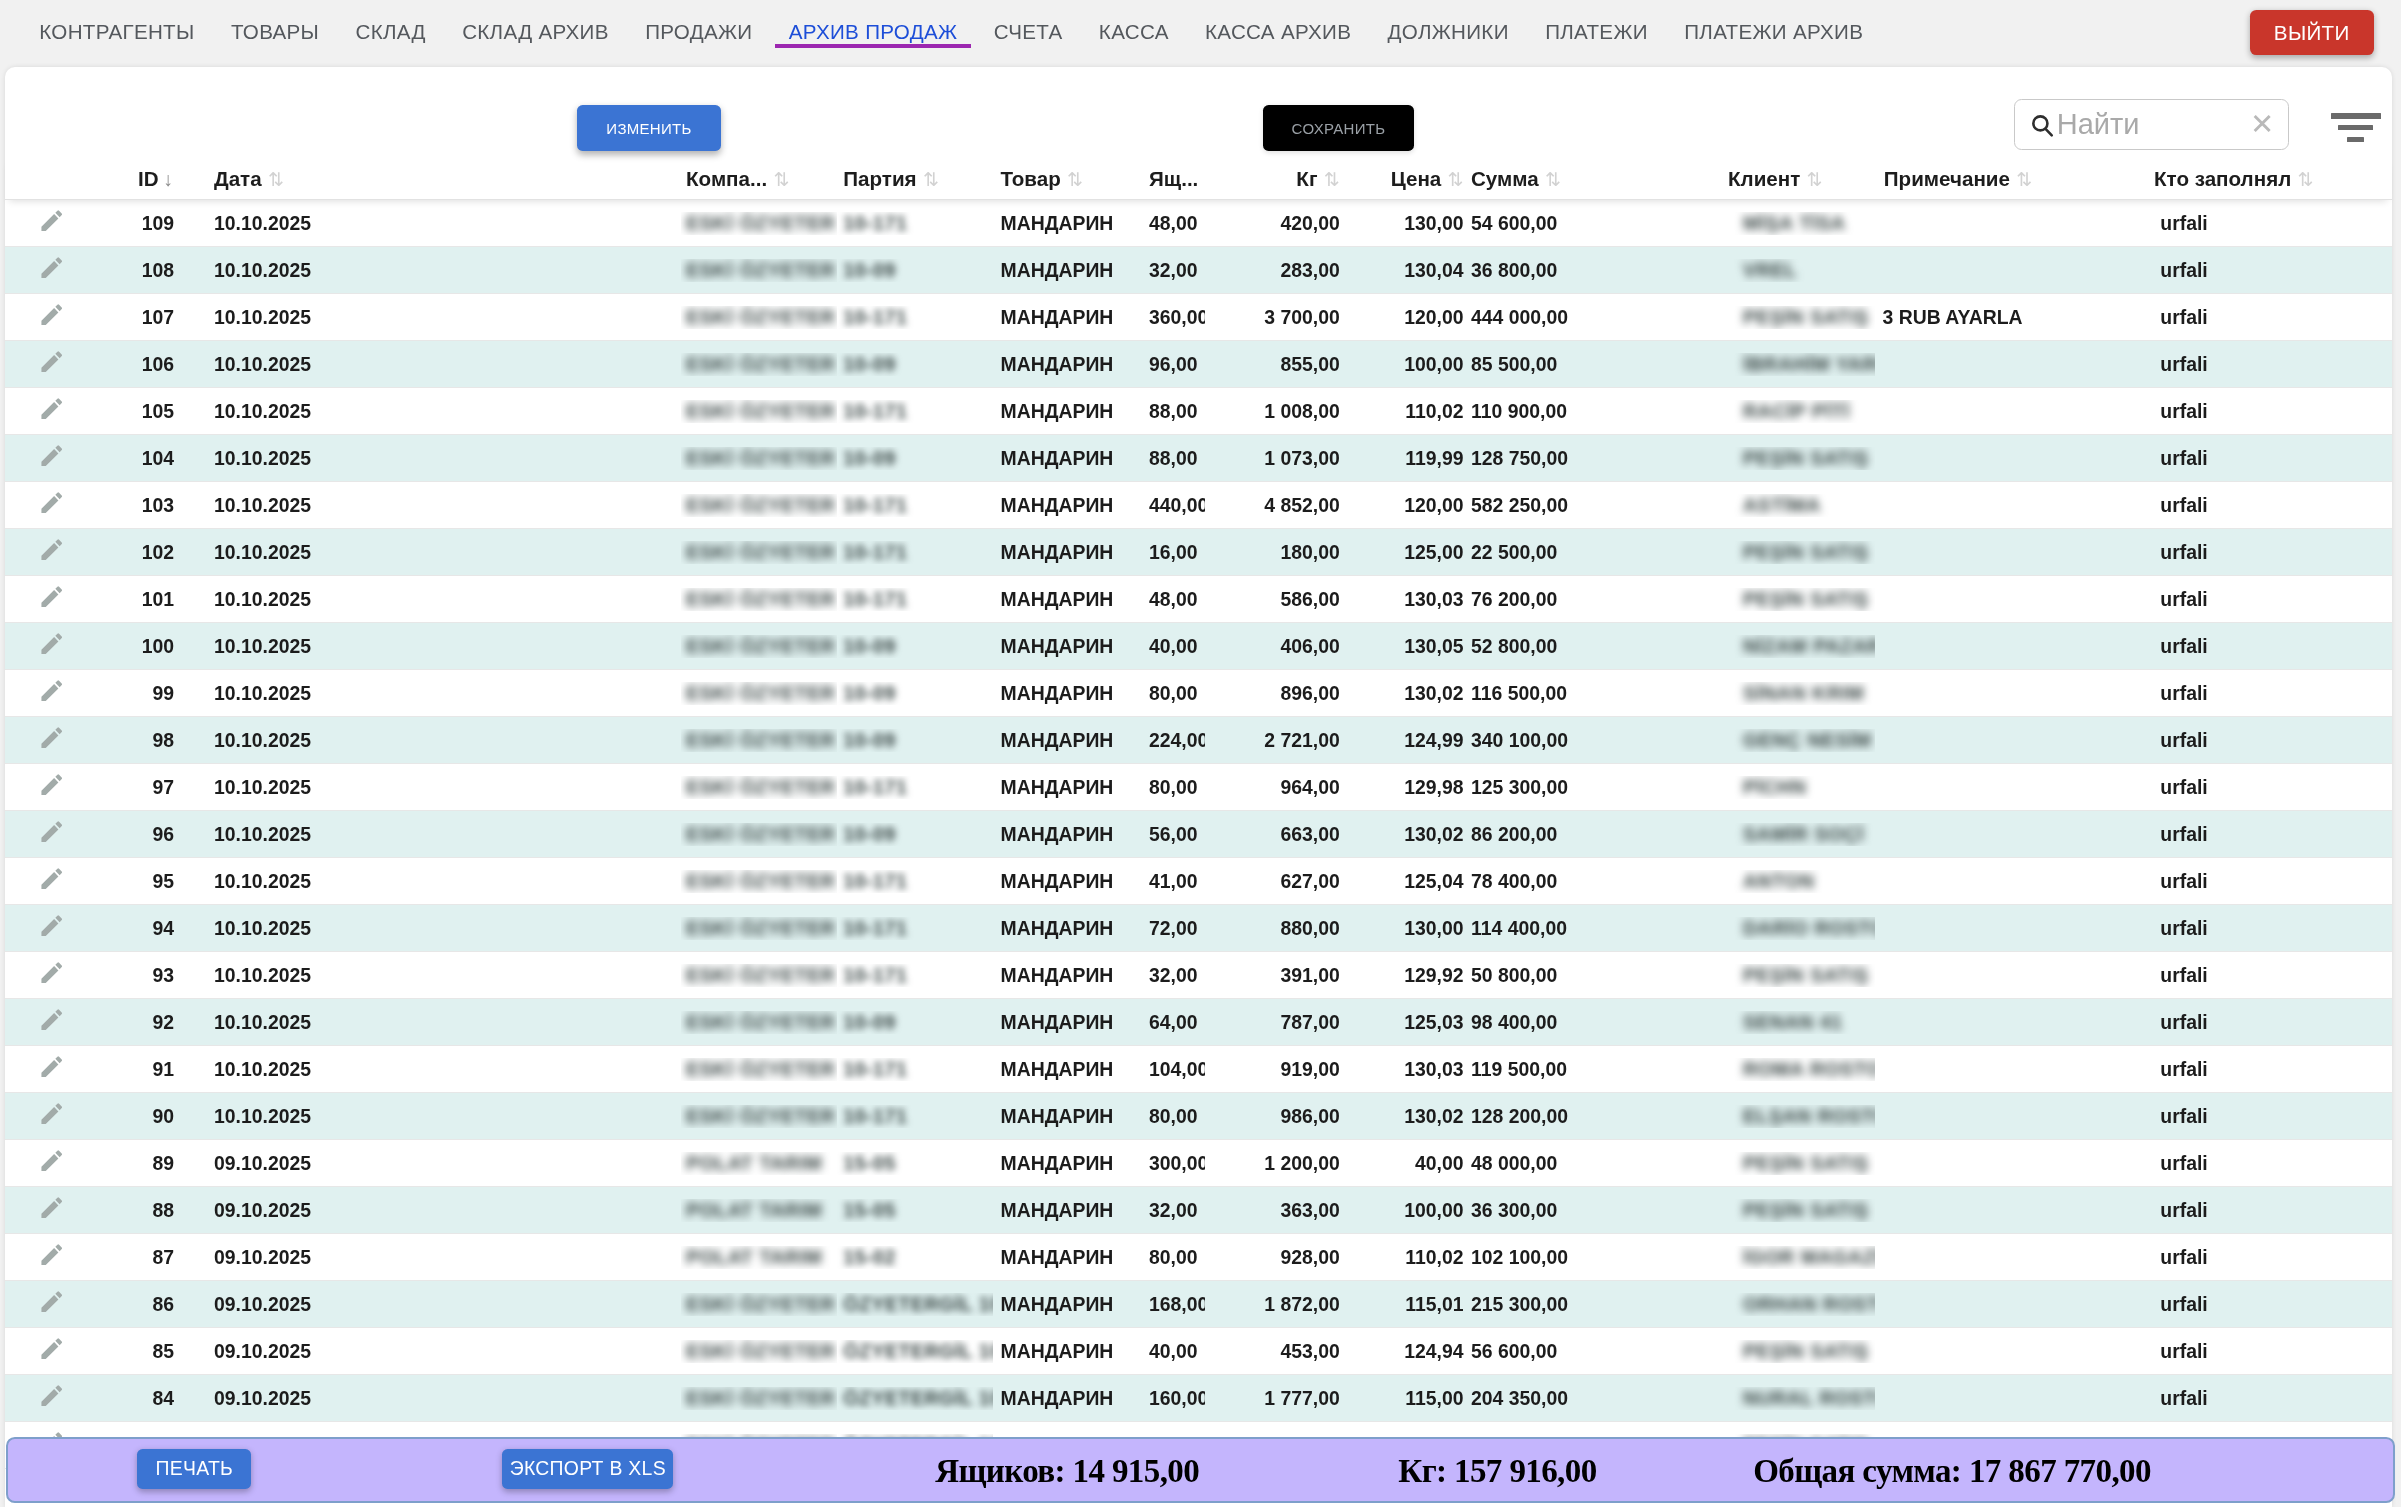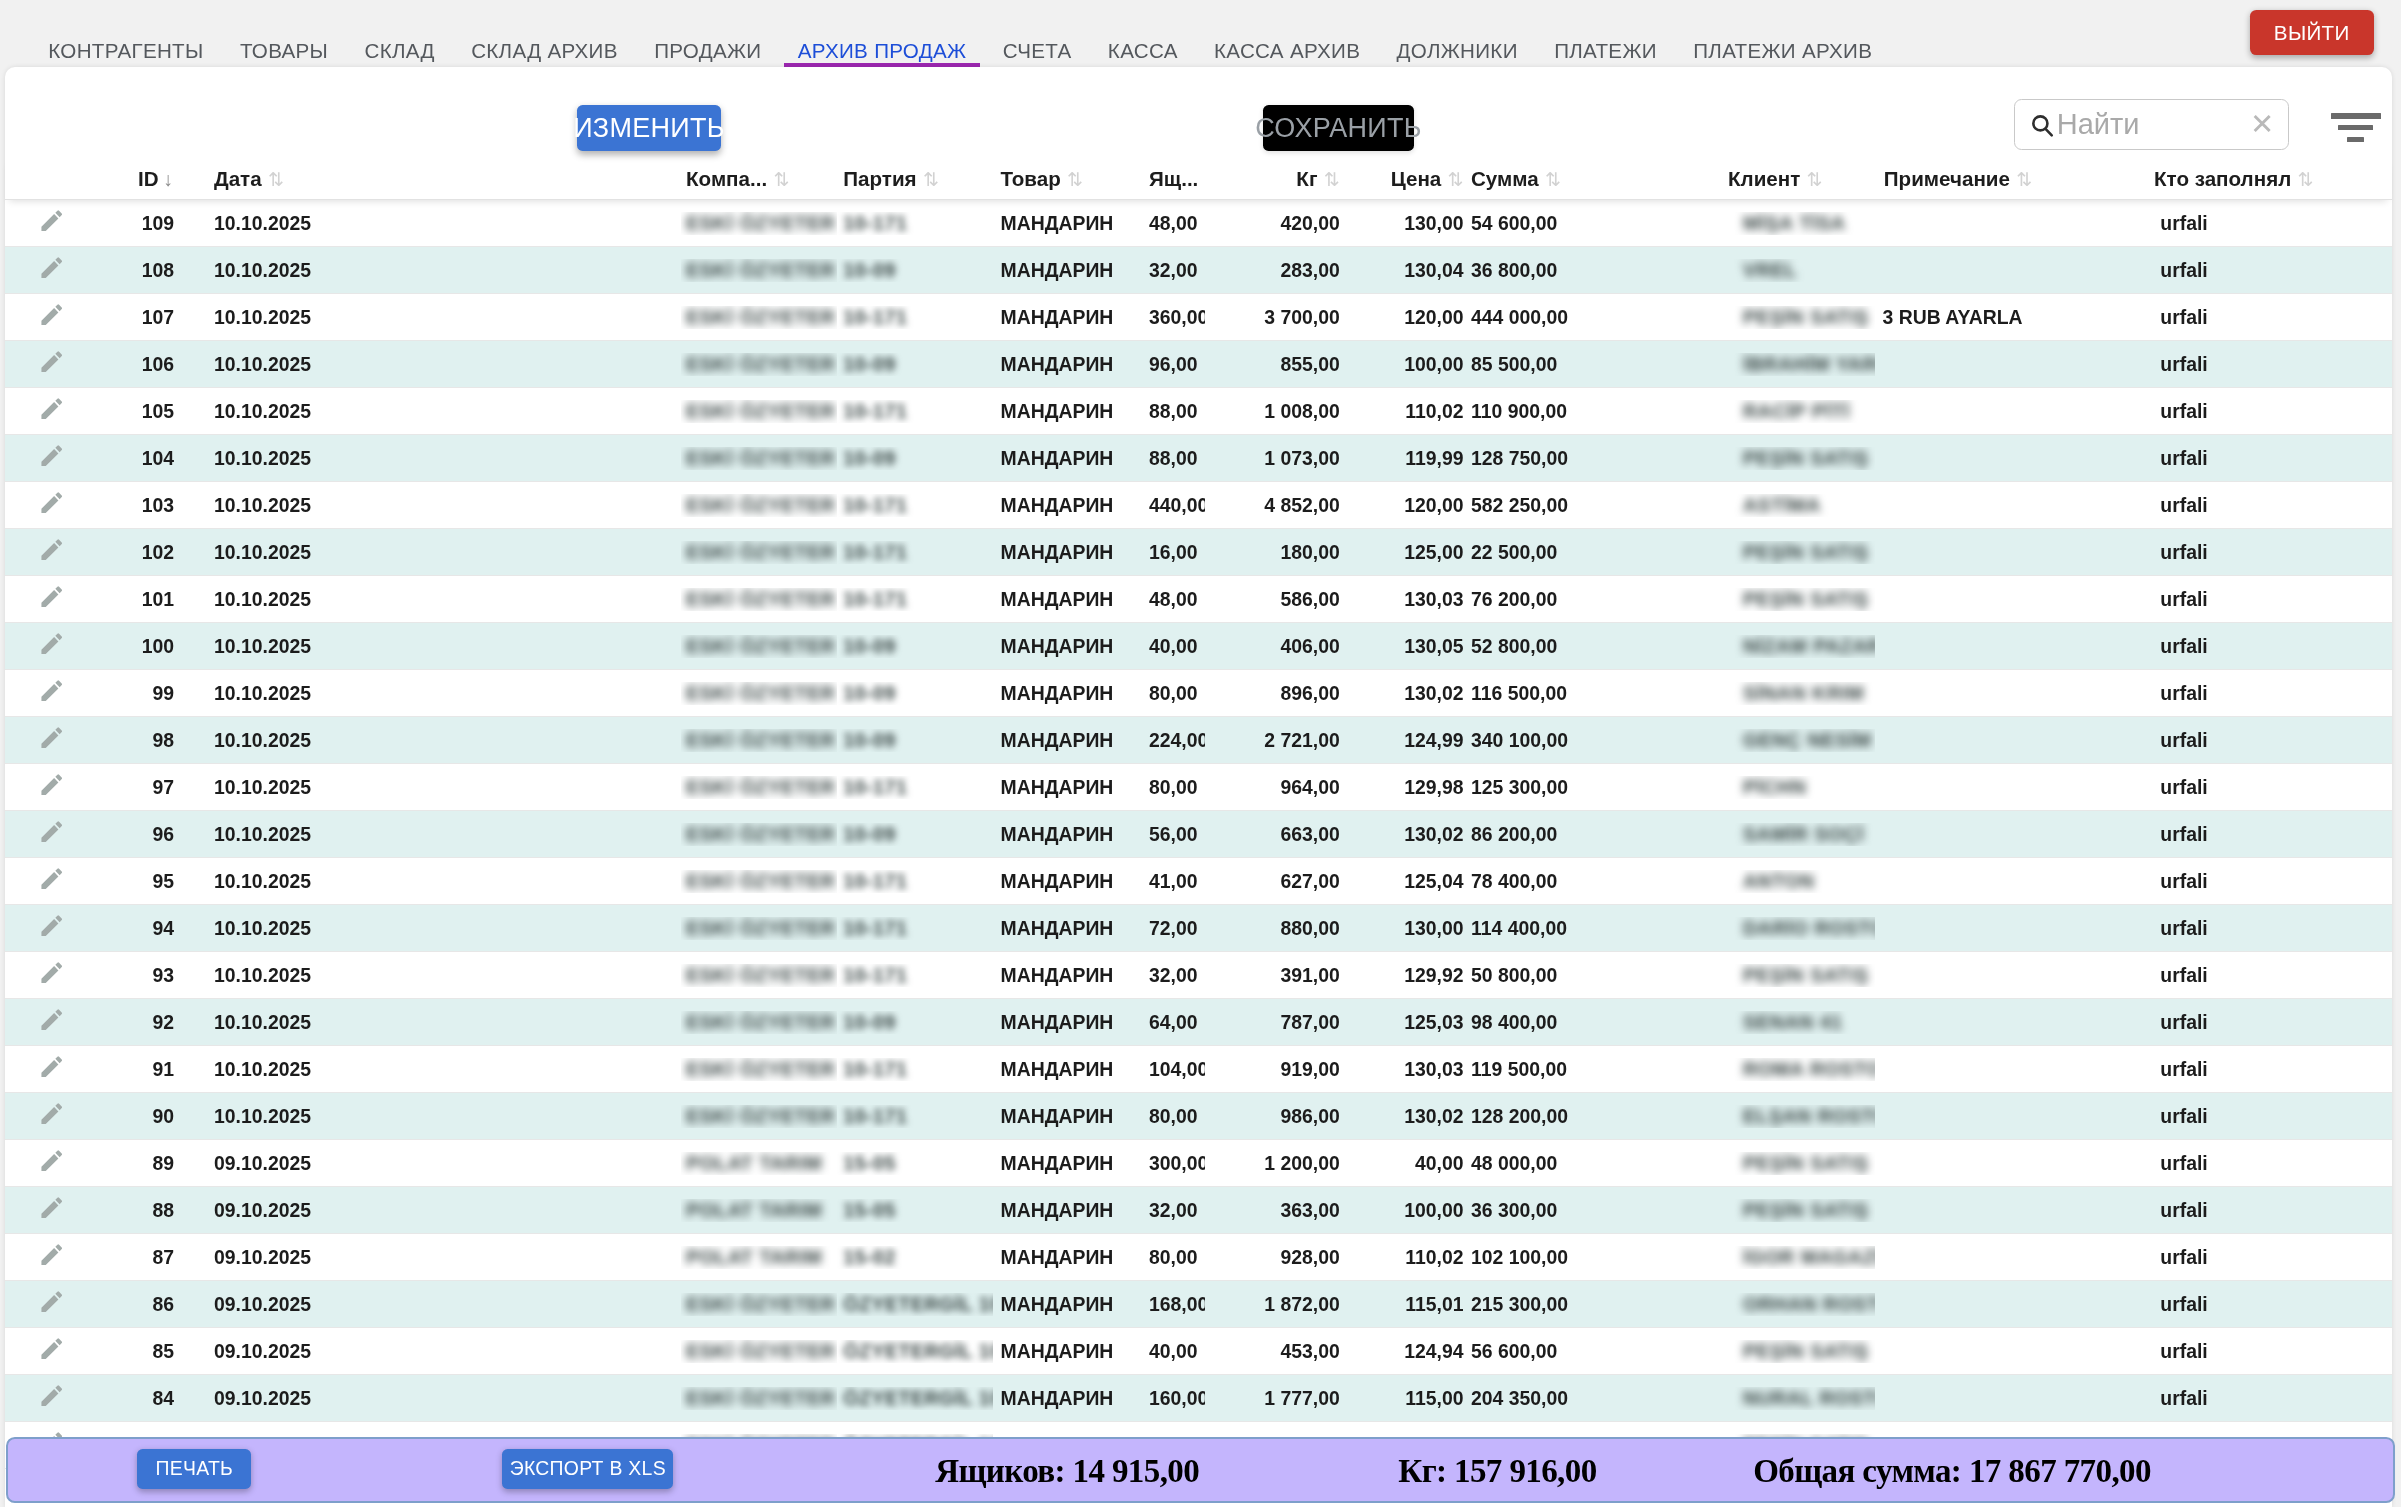--- a/index.html
+++ b/index.html
@@ -3,21 +3,21 @@
 <meta charset="utf-8">
 <style>
   html,body{margin:0;padding:0;overflow:hidden;}
   body{
     width:2401px;height:1507px;position:relative;
     background:#f1f1f1;
     font-family:"Liberation Sans", sans-serif;
     -webkit-font-smoothing:antialiased;
   }
   
-  .nav{position:absolute;top:0;left:17px;right:0;height:67px;display:flex;align-items:flex-end;padding-left:17.5px;}
+  .nav{position:absolute;top:0;left:8px;right:0;height:67px;display:flex;align-items:center;padding-left:17.5px;}
   .tab{
     display:flex;align-items:center;padding:0 13.8px;margin-right:8.8px;
     font-size:20.6px;color:#54585d;letter-spacing:0.3px;cursor:pointer;
     border-bottom:4.4px solid transparent;box-sizing:border-box;white-space:nowrap;
   }
   .tab.active{color:#1d4ed8;border-bottom-color:#9c27b0;}
   .logout-btn{
     position:absolute;top:10px;right:27.5px;height:45px;padding:0 24px;
     background:#c9362b;color:#fff;font-size:20.6px;letter-spacing:0.3px;
     border:none;border-radius:6.3px;display:flex;align-items:center;
@@ -27,21 +27,21 @@
   
   .card{
     position:absolute;left:5px;right:8.8px;top:67px;bottom:0;
     background:#fff;border-radius:10px 10px 0 0;
     box-shadow:0 0.6px 5px rgba(0,0,0,.10);
   }
   
   .toolbar{position:relative;height:91px;}
   .btn{
     position:absolute;border:none;border-radius:5.6px;cursor:pointer;
-    font-size:27px;letter-spacing:0.3px;display:flex;align-items:center;justify-content:center;
+    font-size:15px;letter-spacing:0.3px;display:flex;align-items:center;justify-content:center;
     font-family:"Liberation Sans", sans-serif;
   }
   .btn-edit{left:572px;top:38px;width:144px;height:46px;background:#3b74d3;color:#fff;box-shadow:0 3.1px 7.5px rgba(0,0,0,.30);}
   .btn-save{left:1258px;top:38px;width:151px;height:46px;background:#000000;color:#9aa0a6;box-shadow:0 1.9px 5px rgba(0,0,0,.12);cursor:default;}
   .search-wrap{
     position:absolute;left:2009px;top:32px;width:275px;height:51px;box-sizing:border-box;
     border:1.9px solid #c9c9c9;border-radius:7.5px;display:flex;align-items:center;padding:0 13.8px;background:#fff;
   }
   .search-wrap svg{flex:0 0 auto;}
   .search-input{

